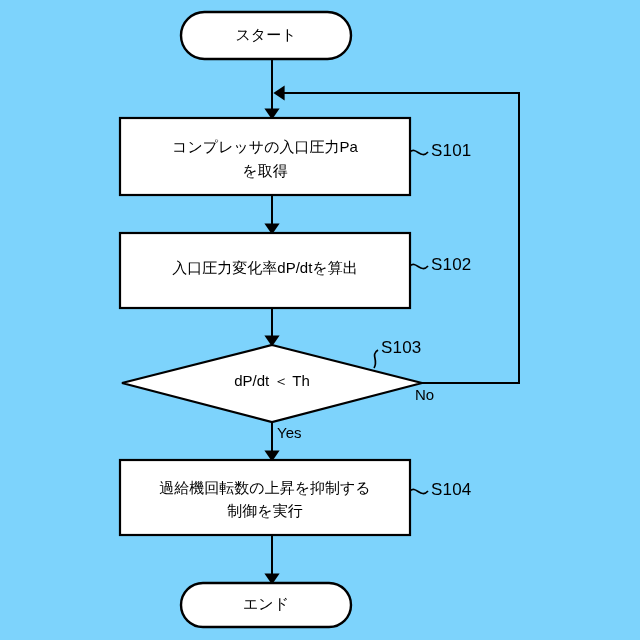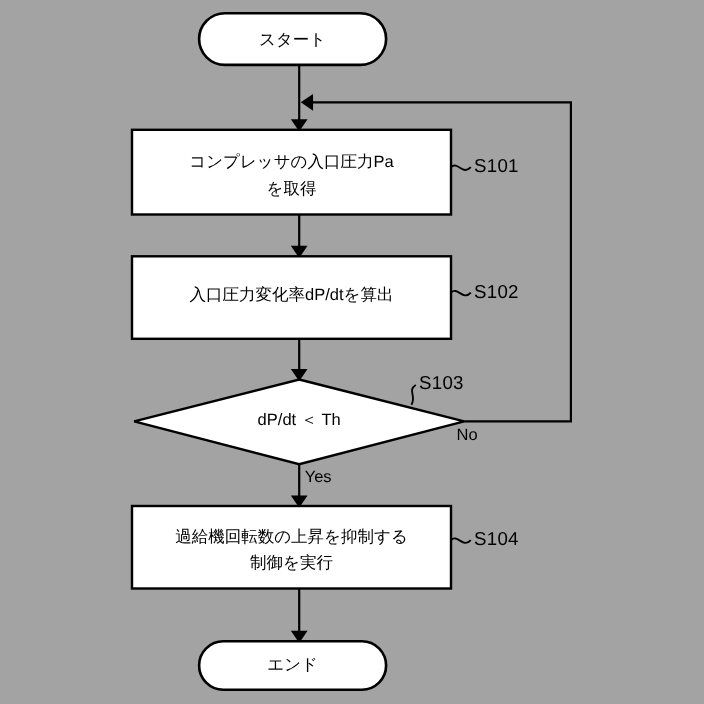--- a/index.html
+++ b/index.html
@@ -8,21 +8,21 @@
     background: #ffffff;
   }
   body {
     font-family: "Liberation Sans", "DejaVu Sans", sans-serif;
     color: #000000;
   }
   #canvas {
     position: relative;
     width: 640px;
     height: 640px;
-    background: #a3a3a3;
+    background: #7dd3fc;
     overflow: hidden;
   }
   #flow-svg {
     position: absolute;
     left: 0;
     top: 0;
     width: 640px;
     height: 640px;
   }
   .node-shape {

